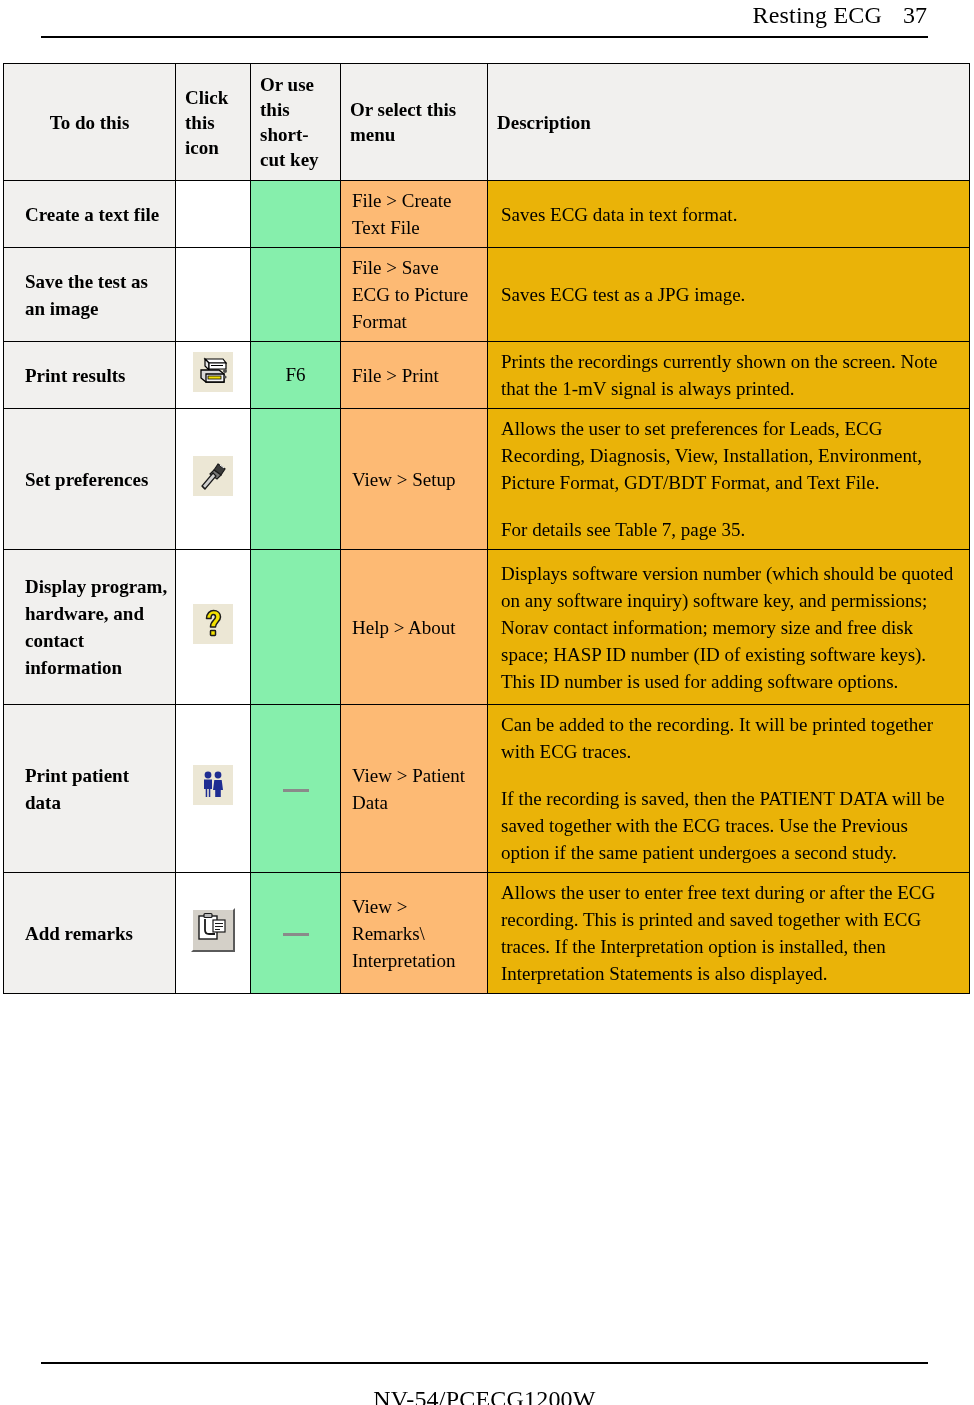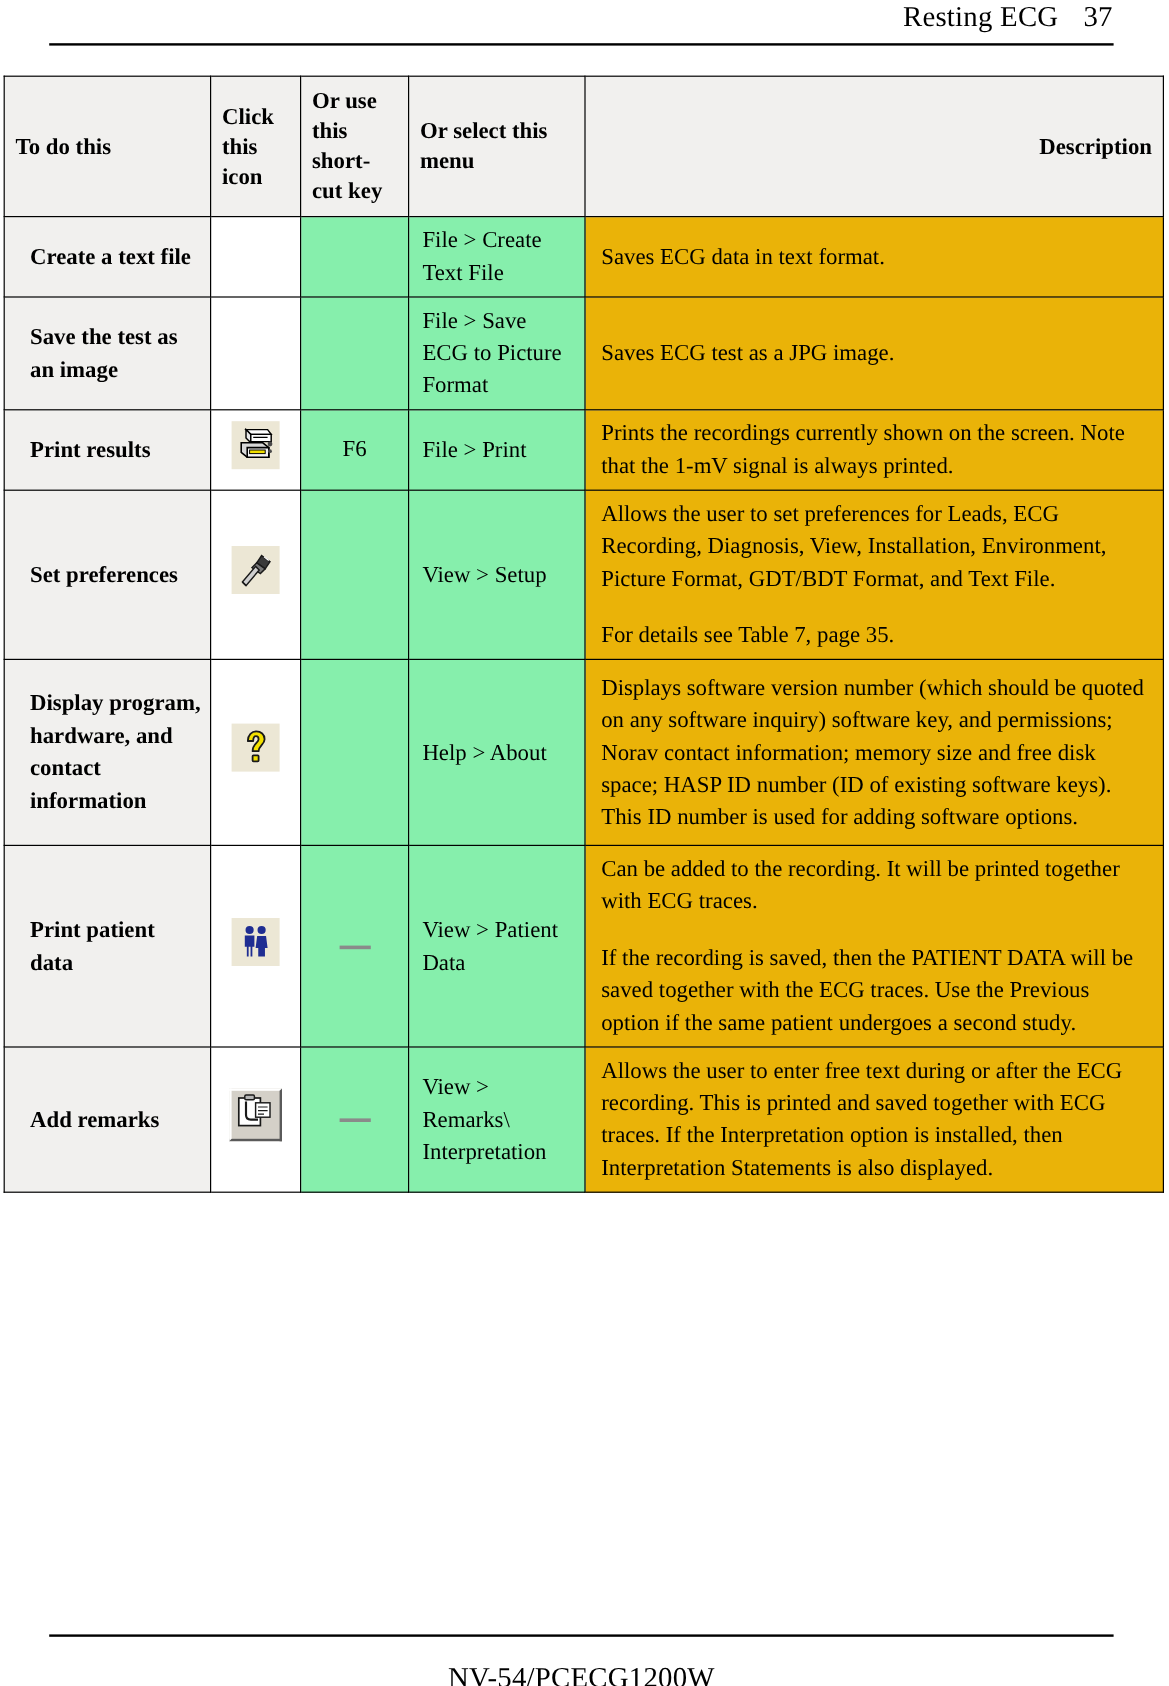--- a/index.html
+++ b/index.html
@@ -72,46 +72,46 @@
 
   
   .doc-table thead th {
     background: #f1f0ee;
     font-weight: bold;
     font-size: 19px;
     line-height: 25px;
     vertical-align: middle;
     padding: 8px 9px;
   }
-  th.h-task  { padding-left: 11px; }
+  th.h-task  { padding-left: 11px; text-align: center; }
   th.h-icon  { padding-left: 10px; }
   th.h-key   { padding-left: 10px; font-family: Liberation Serif, serif; }
   th.h-menu  { padding-left: 10px; }
-  th.h-desc  { padding-left: 13px; text-align: right; }
+  th.h-desc  { padding-left: 13px; }
 
   
   td.cell-task {
     background: #f1f0ee;
     font-weight: bold;
     padding-left: 21px;
     padding-right: 6px;
     line-height: 27px;
   }
   td.cell-icon {
     background: #ffffff;
     text-align: center;
     padding: 4px 2px;
   }
   td.cell-key {
     background: #86efac;
     text-align: center;
     font-size: 19px;
   }
   td.cell-menu {
-    background: #86efac;
+    background: #fdba74;
     padding-left: 11px;
     line-height: 27px;
   }
   td.cell-desc {
     background: #eab308;
     padding-left: 13px;
     padding-right: 10px;
     line-height: 27px;
   }
   td.cell-desc p {

